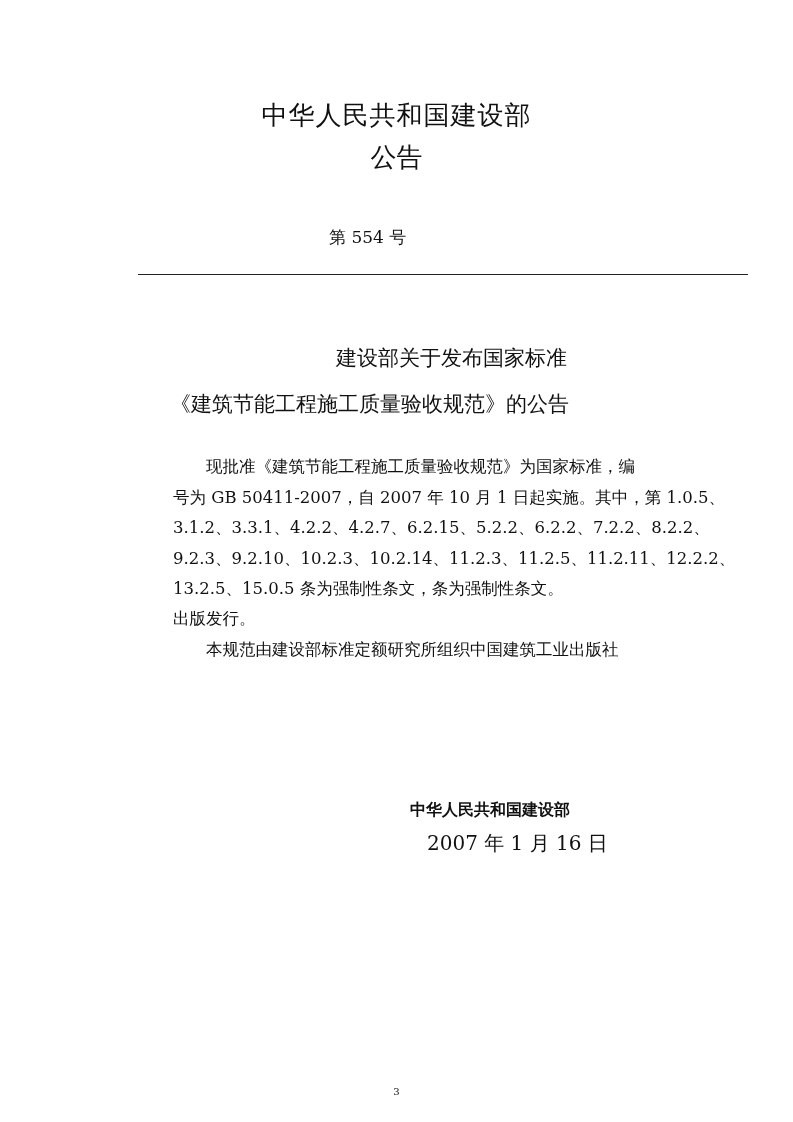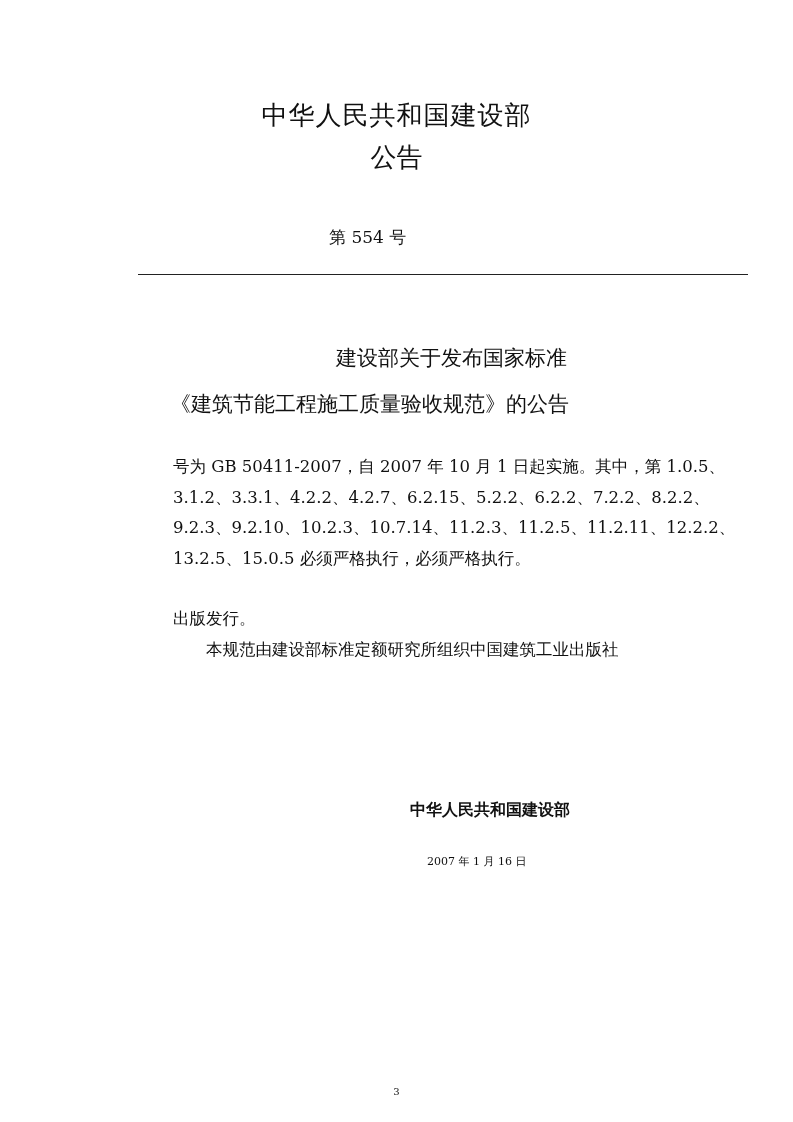--- a/index.html
+++ b/index.html
@@ -8,40 +8,41 @@
   .ministry { left:0; width:793px; text-align:center; top:98px; font-family:"DejaVu Sans","Liberation Sans",sans-serif; font-size:26px; letter-spacing:1px; }
   .notice { left:0; width:793px; text-align:center; top:140px; font-family:Liberation Mono, monospace; font-size:26px; }
   .number { left:329px; top:226px; font-size:17px; }
   .rule { position:absolute; left:138px; top:274px; width:610px; height:0; border-top:1px solid #222; }
   .subtitle1 { left:13px; width:793px; text-align:center; top:344px; font-size:21px;padding-left:42px; }
   .subtitle2 { left:170px; top:390px; font-size:21px; }
   .para { position:absolute; left:140px; width:520px; font-size:16.5px; line-height:30.5px; }
   .p1 { top:452px; text-indent:33px; text-align:justify; }
   .p2 { top:604px; text-indent:33px; }
   .signer { left:410px; top:800px; font-family:"DejaVu Sans","Liberation Sans",sans-serif; font-weight:bold; font-size:16px; }
-  .date { left:427px; top:830px; font-size:11px;margin-top:24px; }
+  .date { left:427px; top:830px; font-size:20px; }
   .pagenum { left:0; width:793px; text-align:center; top:1086px; font-size:10px; }
   .line { display:block; white-space:nowrap; }
 </style>
 </head>
 <body>
 
 <div class="abs ministry">中华人民共和国建设部</div>
 <div class="abs notice">公告</div>
 <div class="abs number">第 554 号</div>
 <div class="rule"></div>
 
 <div class="abs subtitle1">建设部关于发布国家标准</div>
 <div class="abs subtitle2">《建筑节能工程施工质量验收规范》的公告</div>
 
 <div class="para p1">
+  <span class="line" style="padding-left:33px;">现批准《建筑节能工程施工质量验收规范》为国家标准，编</span>
   <span class="line">号为 GB 50411-2007，自 2007 年 10 月 1 日起实施。其中，第 1.0.5、</span>
   <span class="line">3.1.2、3.3.1、4.2.2、4.2.7、6.2.15、5.2.2、6.2.2、7.2.2、8.2.2、</span>
-  <span class="line">9.2.3、9.2.10、10.2.3、10.7.14、11.2.3、11.2.5、11.2.11、12.2.2、</span>
-  <span class="line">13.2.5、15.0.5 必须严格执行，必须严格执行。</span>
+  <span class="line">9.2.3、9.2.10、10.2.3、10.2.14、11.2.3、11.2.5、11.2.11、12.2.2、</span>
+  <span class="line">13.2.5、15.0.5 条为强制性条文，条为强制性条文。</span>
 </div>
 
 <div class="para p2">
   <span class="line">出版发行。</span>
   <span class="line" style="padding-left:33px;">本规范由建设部标准定额研究所组织中国建筑工业出版社</span>
 </div>
 
 <div class="abs signer">中华人民共和国建设部</div>
 <div class="abs date">2007 年 1 月 16 日</div>
 

